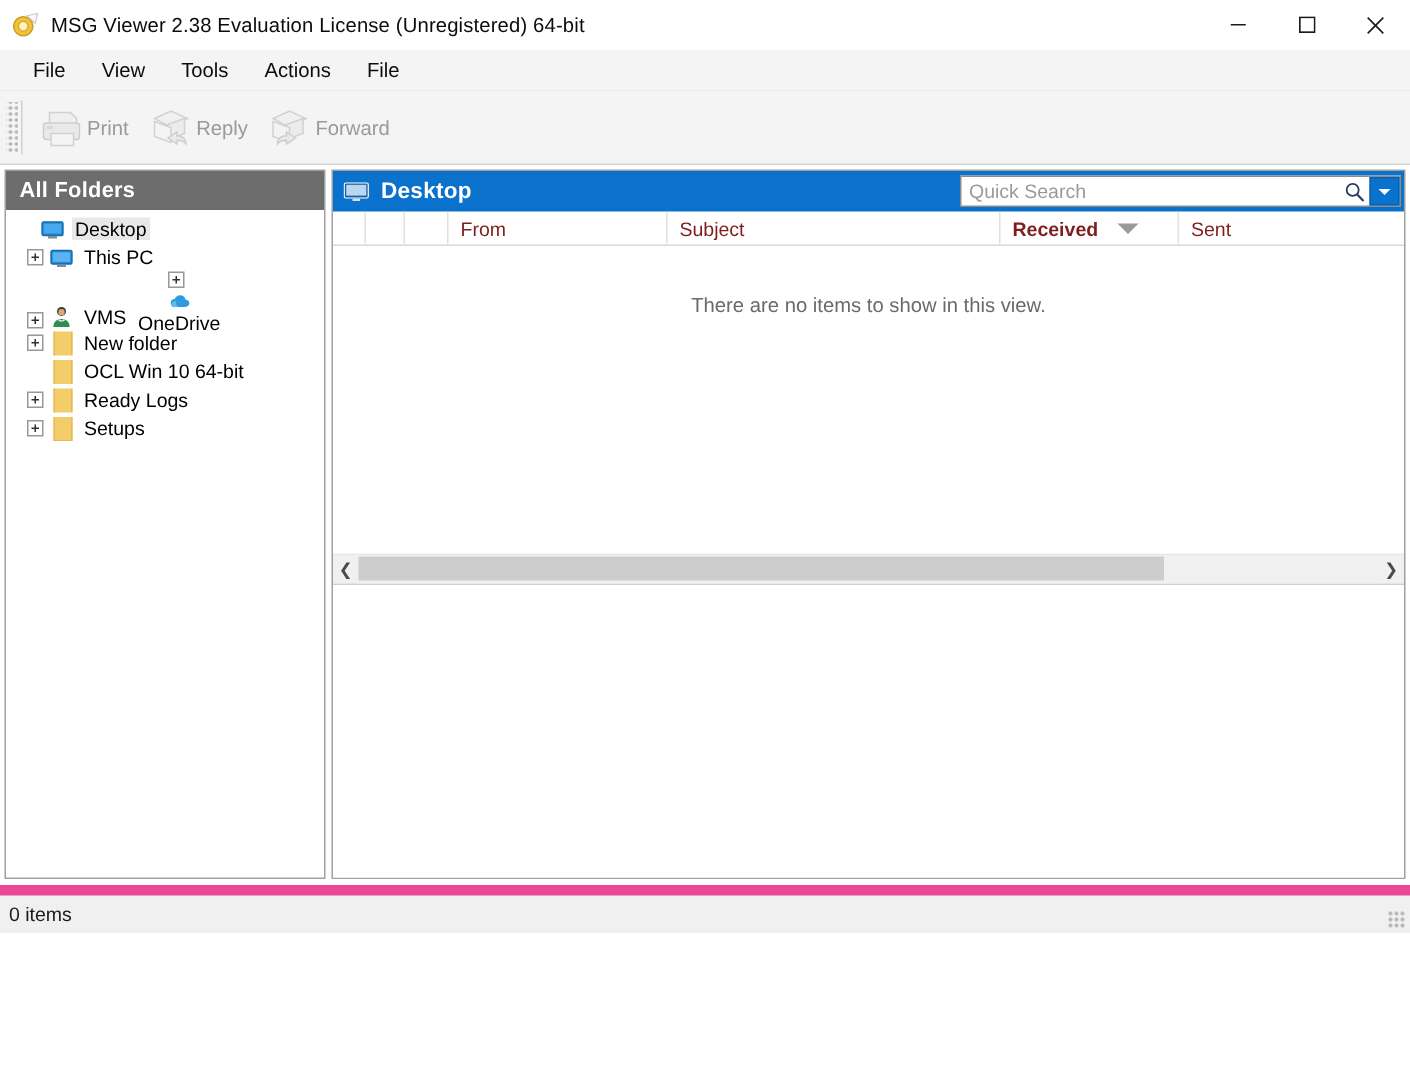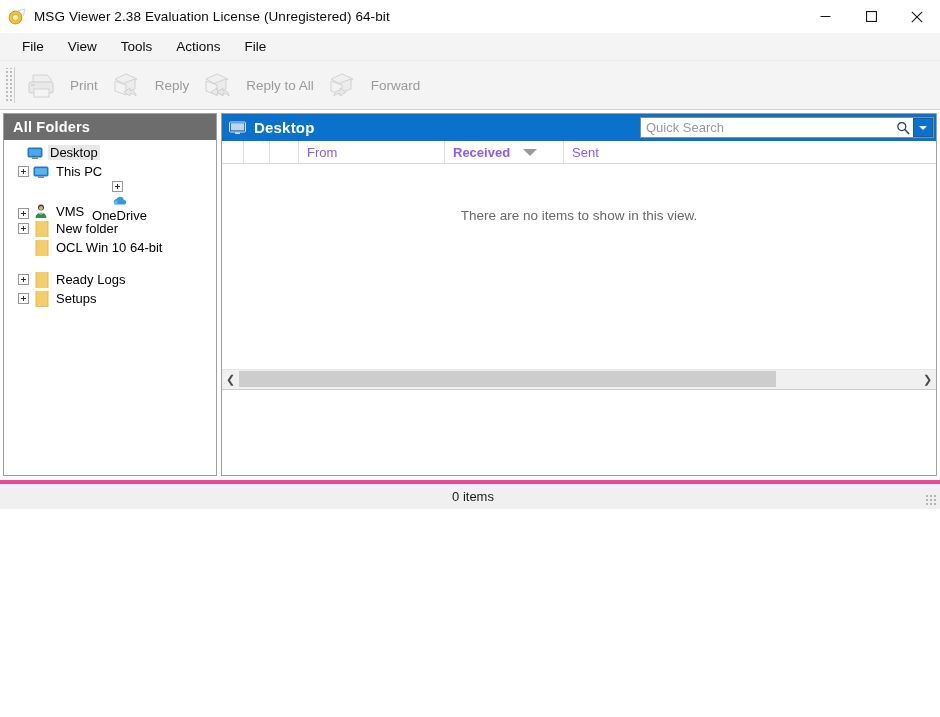--- a/index.html
+++ b/index.html
@@ -12,21 +12,21 @@
     overflow: hidden;
     background: #ffffff;
     font-family: "Liberation Sans", sans-serif;
     font-size: 13px;
     color: #000000;
     -webkit-font-smoothing: antialiased;
   }
   .app {
     position: relative;
     width: 940px;
-    height: 509px;
+    height: 622px;
     background: #ffffff;
     display: flex;
     flex-direction: column;
   }
 
   
   .titlebar {
     height: 33px;
     min-height: 33px;
     background: #ffffff;
@@ -105,21 +105,21 @@
   .tb-sep {
     width: 1px;
     height: 36px;
     background: #cfcfcf;
     margin-right: 6px;
     flex: 0 0 auto;
   }
   .tb-btn {
     display: flex;
     align-items: center;
-    gap: 13px;
+    gap: 1px;
     padding: 4px 8px 4px 4px;
     cursor: default;
     opacity: 1;
     flex: 0 0 auto;
     justify-content: center;
   }
   .tb-label {
     font-size: 13.5px;
     color: #9a9a9a;
     white-space: nowrap;
@@ -307,21 +307,21 @@
   }
 
   
   .col-header {
     height: 22px;
     min-height: 22px;
     display: flex;
     background: #ffffff;
     border-bottom: 1px solid #d8d8d8;
     font-size: 13px;
-    color: #8b5cf6;
+    color: #7f1d1d;
     overflow: hidden;
   }
   .col {
     display: flex;
     align-items: center;
     border-right: 1px solid #e0e0e0;
     padding-left: 8px;
     box-sizing: border-box;
     position: relative;
     cursor: default;
@@ -341,21 +341,21 @@
   .list-body {
     height: 205px;
     min-height: 205px;
     background: #ffffff;
     position: relative;
     overflow: hidden;
   }
   .empty-msg {
     position: absolute;
     left: 0; right: 0;
-    top: 44px;
+    top: 32px;
     text-align: center;
     font-size: 13.5px;
     color: #6a6a6a;
   }
 
   
   .hscroll {
     height: 19px;
     min-height: 19px;
     background: #f0f0f0;
@@ -392,25 +392,24 @@
     flex: 1 1 auto;
     background: #ffffff;
     border-top: 1px solid #cfcfcf;
   }
 
   
   .statusbar {
     height: 25px;
     min-height: 25px;
     background: #f0f0f0;
-    border-top: 4px solid #ec4899;
-    display: flex;
-    align-items: center;
-    position: relative;
-    justify-content: center;
+    border-top: 7px solid #ec4899;
+    display: flex;
+    align-items: center;
+    position: relative;
   }
   .status-text {
     font-size: 13px;
     color: #1a1a1a;
     margin-left: 6px;
   }
   .grip {
     position: absolute;
     right: 3px;
     bottom: 3px;
@@ -483,32 +482,20 @@
         <svg width="32" height="32" viewBox="0 0 32 32">
           <path d="M5 10 l11 -5 l11 5 l-11 6 z" fill="#ececec" stroke="#a8a8a8" stroke-width="1"></path>
           <path d="M14 14 l11 -4 v10 l-11 4 z" fill="#e3e3e3" stroke="#a8a8a8" stroke-width="1"></path>
           <path d="M5 12 v10 l11 4 v-10 z" fill="#f2f2f2" stroke="#a8a8a8" stroke-width="1"></path>
           <path d="M20 19 l-6 4 l6 4 v-2.5 c3 0 5 1 6 2.5 c0 -4 -3 -5.5 -6 -5.5 z" fill="#dcdcdc" stroke="#9f9f9f" stroke-width="0.9"></path>
         </svg>
       </div>
       <span class="tb-label">Reply</span>
     </div>
 
-    <div class="tb-btn">
-      <div class="tb-ico">
-        <svg width="32" height="32" viewBox="0 0 32 32">
-          <path d="M5 10 l11 -5 l11 5 l-11 6 z" fill="#ececec" stroke="#a8a8a8" stroke-width="1"></path>
-          <path d="M14 14 l11 -4 v10 l-11 4 z" fill="#e3e3e3" stroke="#a8a8a8" stroke-width="1"></path>
-          <path d="M5 12 v10 l11 4 v-10 z" fill="#f2f2f2" stroke="#a8a8a8" stroke-width="1"></path>
-          <path d="M16 19 l-6 4 l6 4 v-2.5 c3 0 5 1 6 2.5 c0 -4 -3 -5.5 -6 -5.5 z" fill="#dcdcdc" stroke="#9f9f9f" stroke-width="0.9"></path>
-          <path d="M22 19 l-6 4 l6 4 v-2.5 c3 0 5 1 6 2.5 c0 -4 -3 -5.5 -6 -5.5 z" fill="#d3d3d3" stroke="#9f9f9f" stroke-width="0.9"></path>
-        </svg>
-      </div>
-      <span class="tb-label">Reply to All</span>
-    </div>
 
     <div class="tb-btn">
       <div class="tb-ico">
         <svg width="32" height="32" viewBox="0 0 32 32">
           <path d="M5 10 l11 -5 l11 5 l-11 6 z" fill="#ececec" stroke="#a8a8a8" stroke-width="1"></path>
           <path d="M14 14 l11 -4 v10 l-11 4 z" fill="#e3e3e3" stroke="#a8a8a8" stroke-width="1"></path>
           <path d="M5 12 v10 l11 4 v-10 z" fill="#f2f2f2" stroke="#a8a8a8" stroke-width="1"></path>
           <path d="M14 19 l6 4 l-6 4 v-2.5 c-3 0 -5 1 -6 2.5 c0 -4 3 -5.5 6 -5.5 z" fill="#dcdcdc" stroke="#9f9f9f" stroke-width="0.9"></path>
         </svg>
       </div>
@@ -584,21 +571,21 @@
         <div class="tree-row" style="padding-left:14px;">
           <div class="expander hidden"></div>
           <div class="tree-ico">
             <svg width="16" height="16" viewBox="0 0 16 16">
               <rect x="3" y="-3" width="12" height="22" fill="#f4cd6b" stroke="#dfae3c" stroke-width="0.8"></rect>
             </svg>
           </div>
           <span class="tree-label">OCL Win 10 64-bit</span>
         </div>
 
-        <div class="tree-row" style="padding-left:14px;margin-top:13px;">
+        <div class="tree-row" style="padding-left:14px;">
           <div class="expander"></div>
           <div class="tree-ico">
             <svg width="16" height="16" viewBox="0 0 16 16">
               <rect x="3" y="-3" width="12" height="22" fill="#f4cd6b" stroke="#dfae3c" stroke-width="0.8"></rect>
             </svg>
           </div>
           <span class="tree-label">Ready Logs</span>
         </div>
 
         <div class="tree-row" style="padding-left:14px;">
@@ -646,20 +633,23 @@
           </div>
         <div class="col" style="width:26px;padding-left:0;">
             <span></span>
           </div>
         <div class="col" style="width:29px;padding-left:0;">
             <span></span>
           </div>
         <div class="col" style="width:146px;">
             <span>From</span>
           </div>
+        <div class="col" style="width:222px;">
+            <span>Subject</span>
+          </div>
         <div class="col sorted" style="width:119px;font-weight:bold;">
           <span>Received</span>
           <span class="sortarrow"></span>
         </div>
         <div class="col" style="width:80px;border-right:none;">
             <span>Sent</span>
           </div>
       </div>
 
       <div class="list-body">

